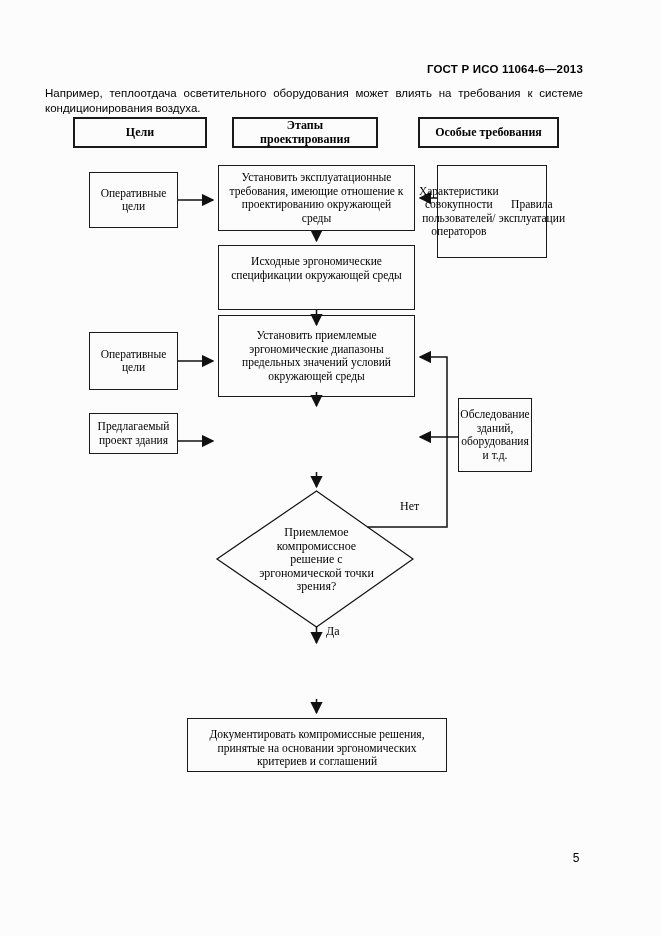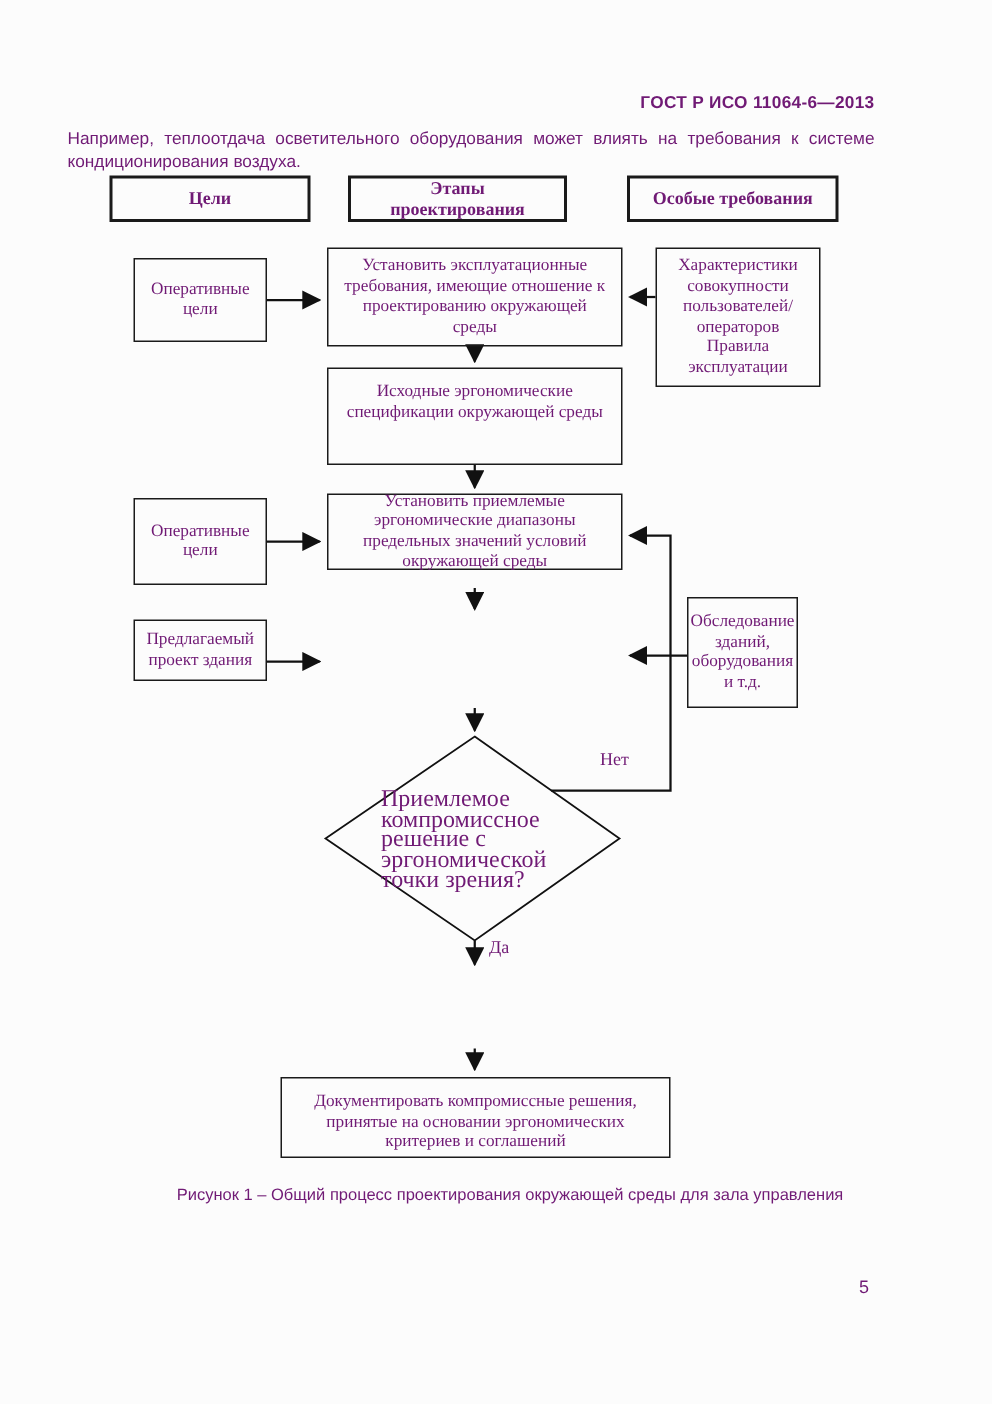--- a/index.html
+++ b/index.html
@@ -1,41 +1,41 @@
 <!DOCTYPE html>
 <html><head>
 <meta charset="utf-8">
 <style>
   html,body{margin:0;padding:0;background:#fbfbfb;}
   .page{
     position:relative;width:661px;height:936px;background:#fcfcfc;
-    font-family:"Liberation Sans",sans-serif;color:#701a75;overflow:hidden;text-decoration:underline;
+    font-family:"Liberation Sans",sans-serif;color:#000000;overflow:hidden;text-decoration:underline;
   }
   .doc-number{
     position:absolute;top:63px;right:78px;
     font-size:11.5px;font-weight:bold;letter-spacing:.2px;
   }
   .intro{
     position:absolute;top:86px;left:45px;width:538px;
     font-size:11.5px;line-height:15px;text-align:justify;
   }
   .fbox{
     position:absolute;box-sizing:border-box;border:1.4px solid #1a1a1a;
     display:flex;align-items:center;justify-content:center;
     text-align:center;font-family:"Liberation Serif",serif;
     font-size:11.5px;line-height:13.5px;padding:2px 9px;background:transparent;
   }
   .fbox.hdr{border-width:2px;font-weight:bold;font-size:12px;}
   .fbox.vtop{align-items:flex-start;padding-top:9px;}
-  .fbox.stack{flex-direction:column;text-align:center;}
+  .fbox.stack{text-align:center;}
   .svg-layer{position:absolute;left:0;top:0;pointer-events:none;}
   .diamond-text{
     position:absolute;left:254px;top:526px;width:125px;
-    font-family:"Liberation Serif",serif;
-    font-size:16px;line-height:13.5px;
+    text-align:center;font-family:"Liberation Serif",serif;
+    font-size:12px;line-height:13.5px;
   }
   .branch-label{
     position:absolute;font-family:"Liberation Serif",serif;font-size:12px;
   }
   .label-no{left:400px;top:499px;}
   .label-yes{left:326px;top:624px;}
   .figure-caption{
     position:absolute;top:791px;left:60px;width:560px;
     text-align:center;font-size:11px;
   }
@@ -79,32 +79,31 @@
   <div class="fbox hdr" style="left:73px;top:117px;width:134px;height:31px">Цели</div>
   <div class="fbox hdr" style="left:232px;top:117px;width:146px;height:31px">Этапы проектирования</div>
   <div class="fbox hdr" style="left:418px;top:117px;width:141px;height:31px">Особые требования</div>
 
   <div class="fbox" style="left:89px;top:172px;width:89px;height:56px">Оперативные цели</div>
   <div class="fbox" style="left:89px;top:332px;width:89px;height:58px">Оперативные цели</div>
   <div class="fbox" style="left:89px;top:413px;width:89px;height:41px">Предлагаемый проект здания</div>
 
   <div class="fbox" style="left:218px;top:165px;width:197px;height:66px">Установить эксплуатационные требования, имеющие отношение к проектированию окружающей среды</div>
   <div class="fbox vtop" style="left:218px;top:245px;width:197px;height:65px">Исходные эргономические спецификации окружающей среды</div>
-  <div class="fbox" style="left:218px;top:329px;width:197px;height:51px">Установить приемлемые эргономические диапазоны предельных значений условий окружающей среды</div>
+  <div class="fbox" style="left:218px;top:315px;width:197px;height:82px">Установить приемлемые эргономические диапазоны предельных значений условий окружающей среды</div>
 
   <div class="fbox stack" style="left:437px;top:165px;width:110px;height:93px">
     <div>Характеристики совокупности пользователей/ операторов</div>
     <div>Правила эксплуатации</div>
   </div>
   <div class="fbox" style="left:458px;top:398px;width:74px;height:74px">Обследование зданий, оборудования и т.д.</div>
 
   <div class="diamond-text">Приемлемое компромиссное решение с эргономической точки зрения?</div>
 
   <div class="branch-label label-no">Нет</div>
   <div class="branch-label label-yes">Да</div>
 
   <div class="fbox vtop" style="left:187px;top:718px;width:260px;height:54px">Документировать компромиссные решения, принятые на основании эргономических критериев и соглашений</div>
 
-  <div class="figure-caption">Рисунок 1 – Общий процесс проектирования окружающей среды для зала управления</div>
 
   <div class="page-number">5</div>
 
 </div>
 
 </body></html>

